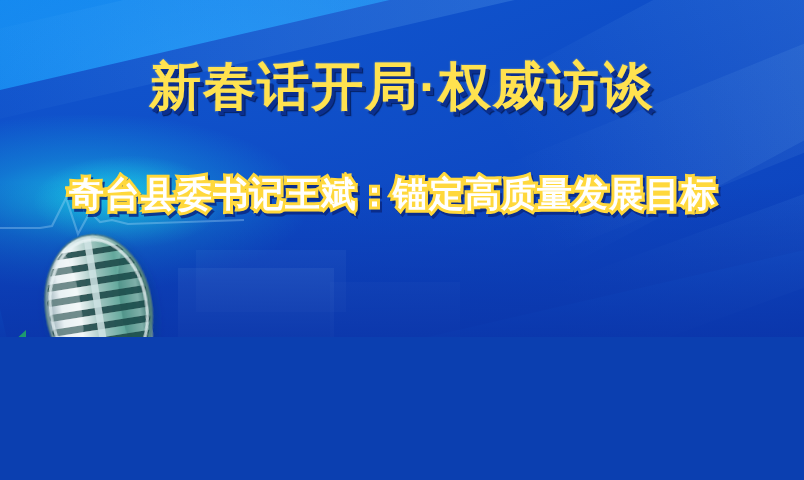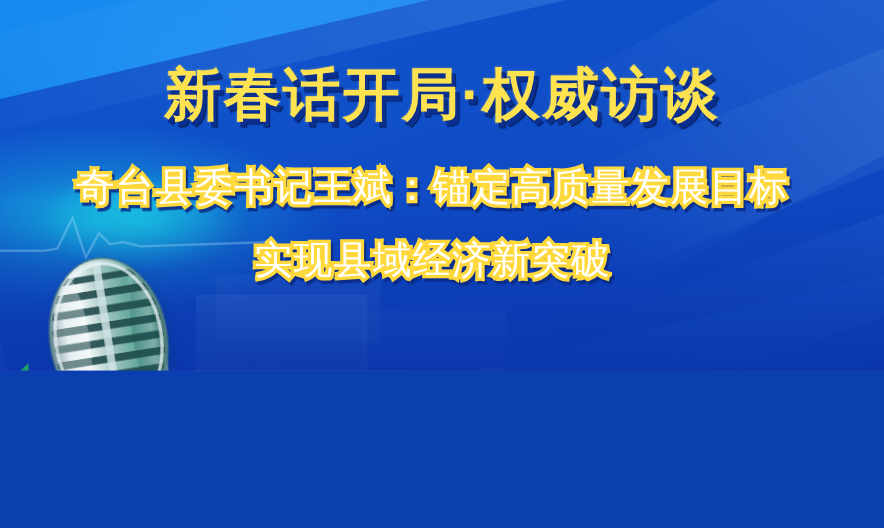--- a/index.html
+++ b/index.html
@@ -106,27 +106,28 @@
        3px 4px 0 #0b2f8e,
        4px 5px 1px rgba(5,25,80,.85),
        0 0 2px rgba(255,230,120,.6);
     white-space:nowrap;
   }
 
   .sub-line{
     position:absolute;left:0;right:18px;
     text-align:center;
     font-size:35px;
-    font-weight:normal;
+    font-weight:bold;
     letter-spacing:1px;
     color:#ffffff;
     white-space:nowrap;
     -webkit-text-stroke:6px #ffd83c;
     paint-order:stroke fill;
     filter:drop-shadow(2px 3px 0 rgba(9,40,130,.85));
+    margin-top:24px;
   }
   .sub-line-1{top:147px;}
   .sub-line-2{top:213px;}
 
   .attrib{
     position:absolute;right:44px;top:348px;
     font-size:37px;
     font-weight:bold;
     letter-spacing:1px;
     color:#ffe24f;
@@ -238,21 +239,20 @@
 
       <ellipse cx="86" cy="86" rx="48" ry="69" fill="none" stroke="#e9f4f5" stroke-width="3" opacity=".75"></ellipse>
       <ellipse cx="86" cy="86" rx="53" ry="74" fill="none" stroke="#4d7a80" stroke-width="2" opacity=".6"></ellipse>
     </g>
   </svg>
 
   <div class="title-main">新春话开局·权威访谈</div>
 
   <div class="sub-line sub-line-1">奇台县委书记王斌：锚定高质量发展目标</div>
 
-  <div class="sub-line sub-line-2">实现县域经济新突破</div>
 
 
   <div class="confetti dia" style="left:108px;top:462px;background:#ffd94a;"></div>
   <div class="confetti dia" style="left:137px;top:468px;background:#ffe063;"></div>
 
   <div class="confetti tri" style="left:224px;top:428px;border-left:20px solid transparent;border-bottom:16px solid #14a86e;"></div>
   <div class="confetti tri" style="left:232px;top:468px;border-right:17px solid transparent;border-bottom:14px solid #8e5d86;"></div>
 
   <div class="confetti tri" style="left:658px;top:456px;border-right:18px solid transparent;border-bottom:20px solid #14a86e;"></div>
   <div class="confetti dia" style="left:733px;top:459px;background:#7fd4f7;width:13px;height:10px;"></div>

